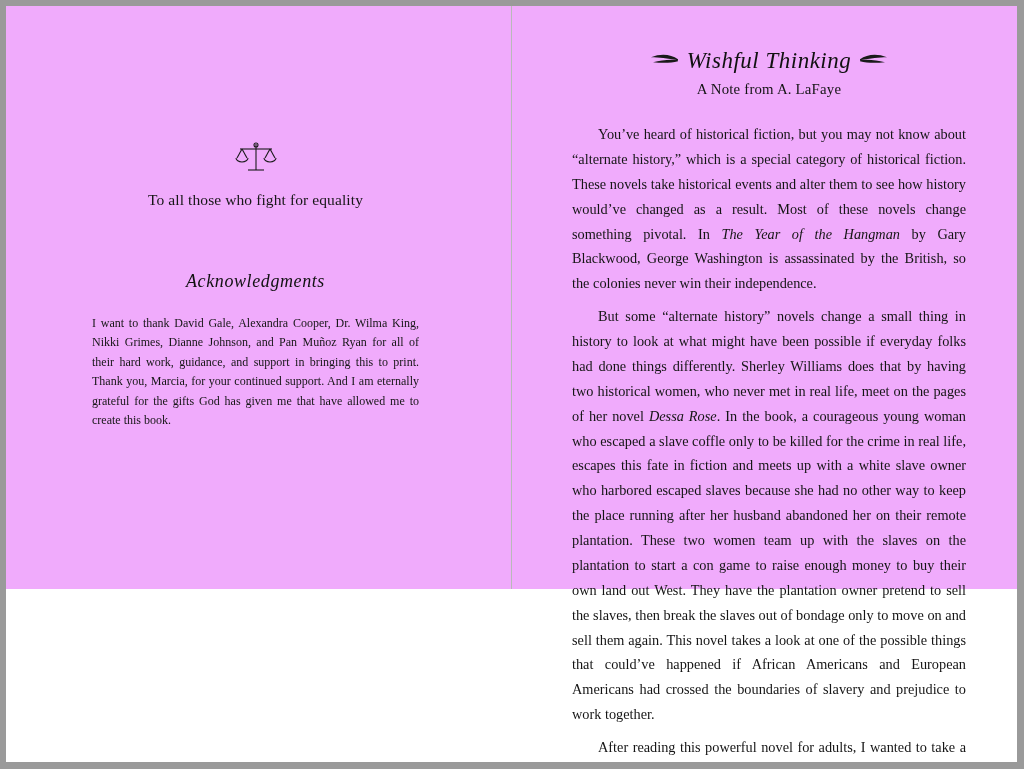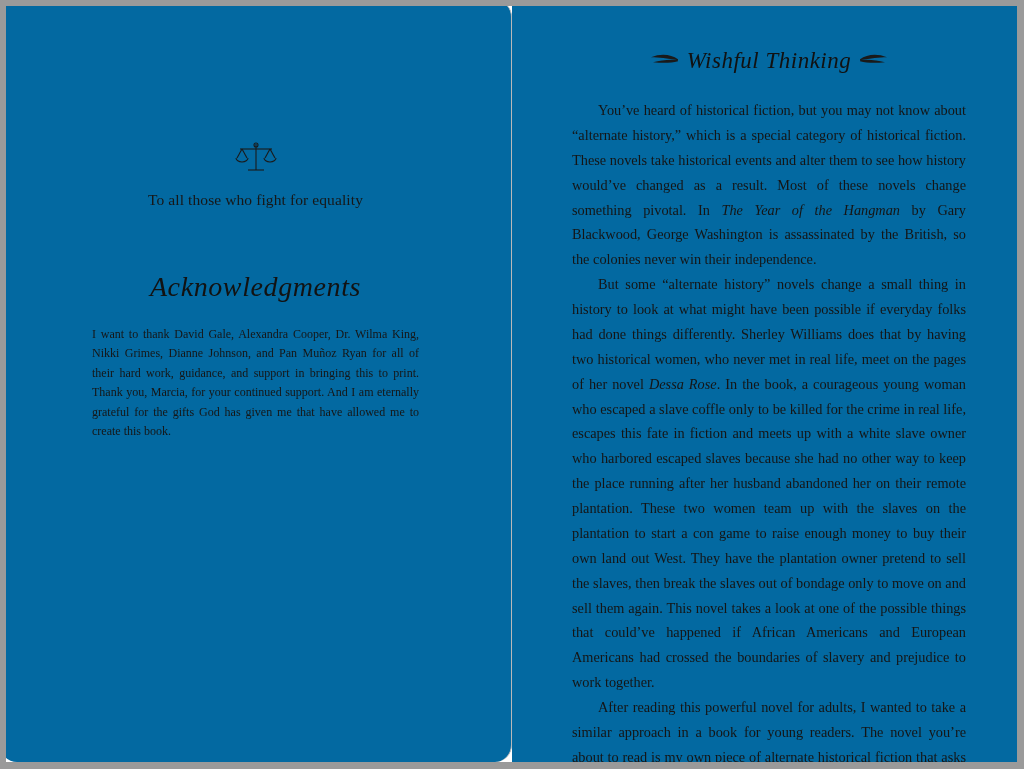--- a/index.html
+++ b/index.html
@@ -15,29 +15,28 @@
   }
   .spread {
     position: relative;
     width: 1024px;
     height: 769px;
     background: #ffffff;
     display: flex;
   }
   .page {
     position: relative;
-    height: 762px;
-    background: #0369a1;
+    height: 589px;
+    background: #f0abfc;
     box-sizing: border-box;
   }
   .page-left {
     width: 512px;
     border-right: 1px solid #b9b9b9;
     padding: 0 92px;
-    border-radius: 17px;
   }
   .page-right {
     width: 512px;
     padding: 0 58px 0 60px;
   }
   
   .edge-top, .edge-bottom, .edge-left, .edge-right {
     position: absolute;
     background: #9a9a9a;
     z-index: 5;
@@ -59,21 +58,21 @@
     text-align: center;
     font-size: 15.5px;
     color: #171717;
     letter-spacing: .1px;
   }
   .ack-title {
     margin-top: 62px;
     text-align: center;
     font-family: "Liberation Serif", serif;
     font-style: italic;
-    font-size: 28px;
+    font-size: 18px;
     color: #121212;
     letter-spacing: .6px;
   }
   .ack-body {
     margin-top: 22px;
     font-size: 12px;
     line-height: 1.62;
     color: #161616;
     text-align: justify;
     text-justify: inter-word;
@@ -117,21 +116,21 @@
     font-size: 14.3px;
     line-height: 1.74;
     color: #151515;
     text-align: justify;
     text-justify: inter-word;
   }
   .body-text p {
     margin: 0;
     text-indent: 26px;
   }
-  .body-text p + p { margin-top: 0; }
+  .body-text p + p { margin-top: 8px; }
   .it { font-style: italic; font-family: Liberation Serif, serif; }
 </style>
 </head>
 <body>
 
 <div class="spread">
 
   <div class="edge-top"></div>
   <div class="edge-bottom"></div>
   <div class="edge-left"></div>
@@ -173,20 +172,21 @@
         <span>Wishful Thinking</span>
         <span class="wing wing-right">
           <svg width="30" height="12" viewBox="0 0 30 12" aria-hidden="true">
             <g fill="#1a1a1a">
               <path d="M1 6 C8 1 18 0 28 4 C20 4 12 5 1 7 Z"></path>
               <path d="M1 7 C9 6 18 7 26 9 C17 10 8 10 1 8 Z"></path>
             </g>
           </svg>
         </span>
       </span>
+      <div class="chapter-sub">A Note from A. LaFaye</div>
     </div>
     <div class="body-text">
         <p><span>You’ve heard of historical fiction, but you may not know about “alternate history,” which is a special category of historical fiction. These novels take historical events and alter them to see how history would’ve changed as a result. Most of these novels change something pivotal. In </span><span class="it">The Year of the Hangman</span><span> by Gary Blackwood, George Washington is assassinated by the British, so the colonies never win their independence.</span></p>
         <p><span>But some “alternate history” novels change a small thing in history to look at what might have been possible if everyday folks had done things differently. Sherley Williams does that by having two historical women, who never met in real life, meet on the pages of her novel </span><span class="it">Dessa Rose</span><span>. In the book, a courageous young woman who escaped a slave coffle only to be killed for the crime in real life, escapes this fate in fiction and meets up with a white slave owner who harbored escaped slaves because she had no other way to keep the place running after her husband abandoned her on their remote plantation. These two women team up with the slaves on the plantation to start a con game to raise enough money to buy their own land out West. They have the plantation owner pretend to sell the slaves, then break the slaves out of bondage only to move on and sell them again. This novel takes a look at one of the possible things that could’ve happened if African Americans and European Americans had crossed the boundaries of slavery and prejudice to work together.</span></p>
         <p><span>After reading this powerful novel for adults, I wanted to take a similar approach in a book for young readers. The novel you’re about to read is my own piece of alternate historical fiction that asks what could’ve happened if the people of the South had worked together to fight for what would’ve been owed to African Americans in a just world.</span></p>
       </div>
   </div>
 
 </div>
 

